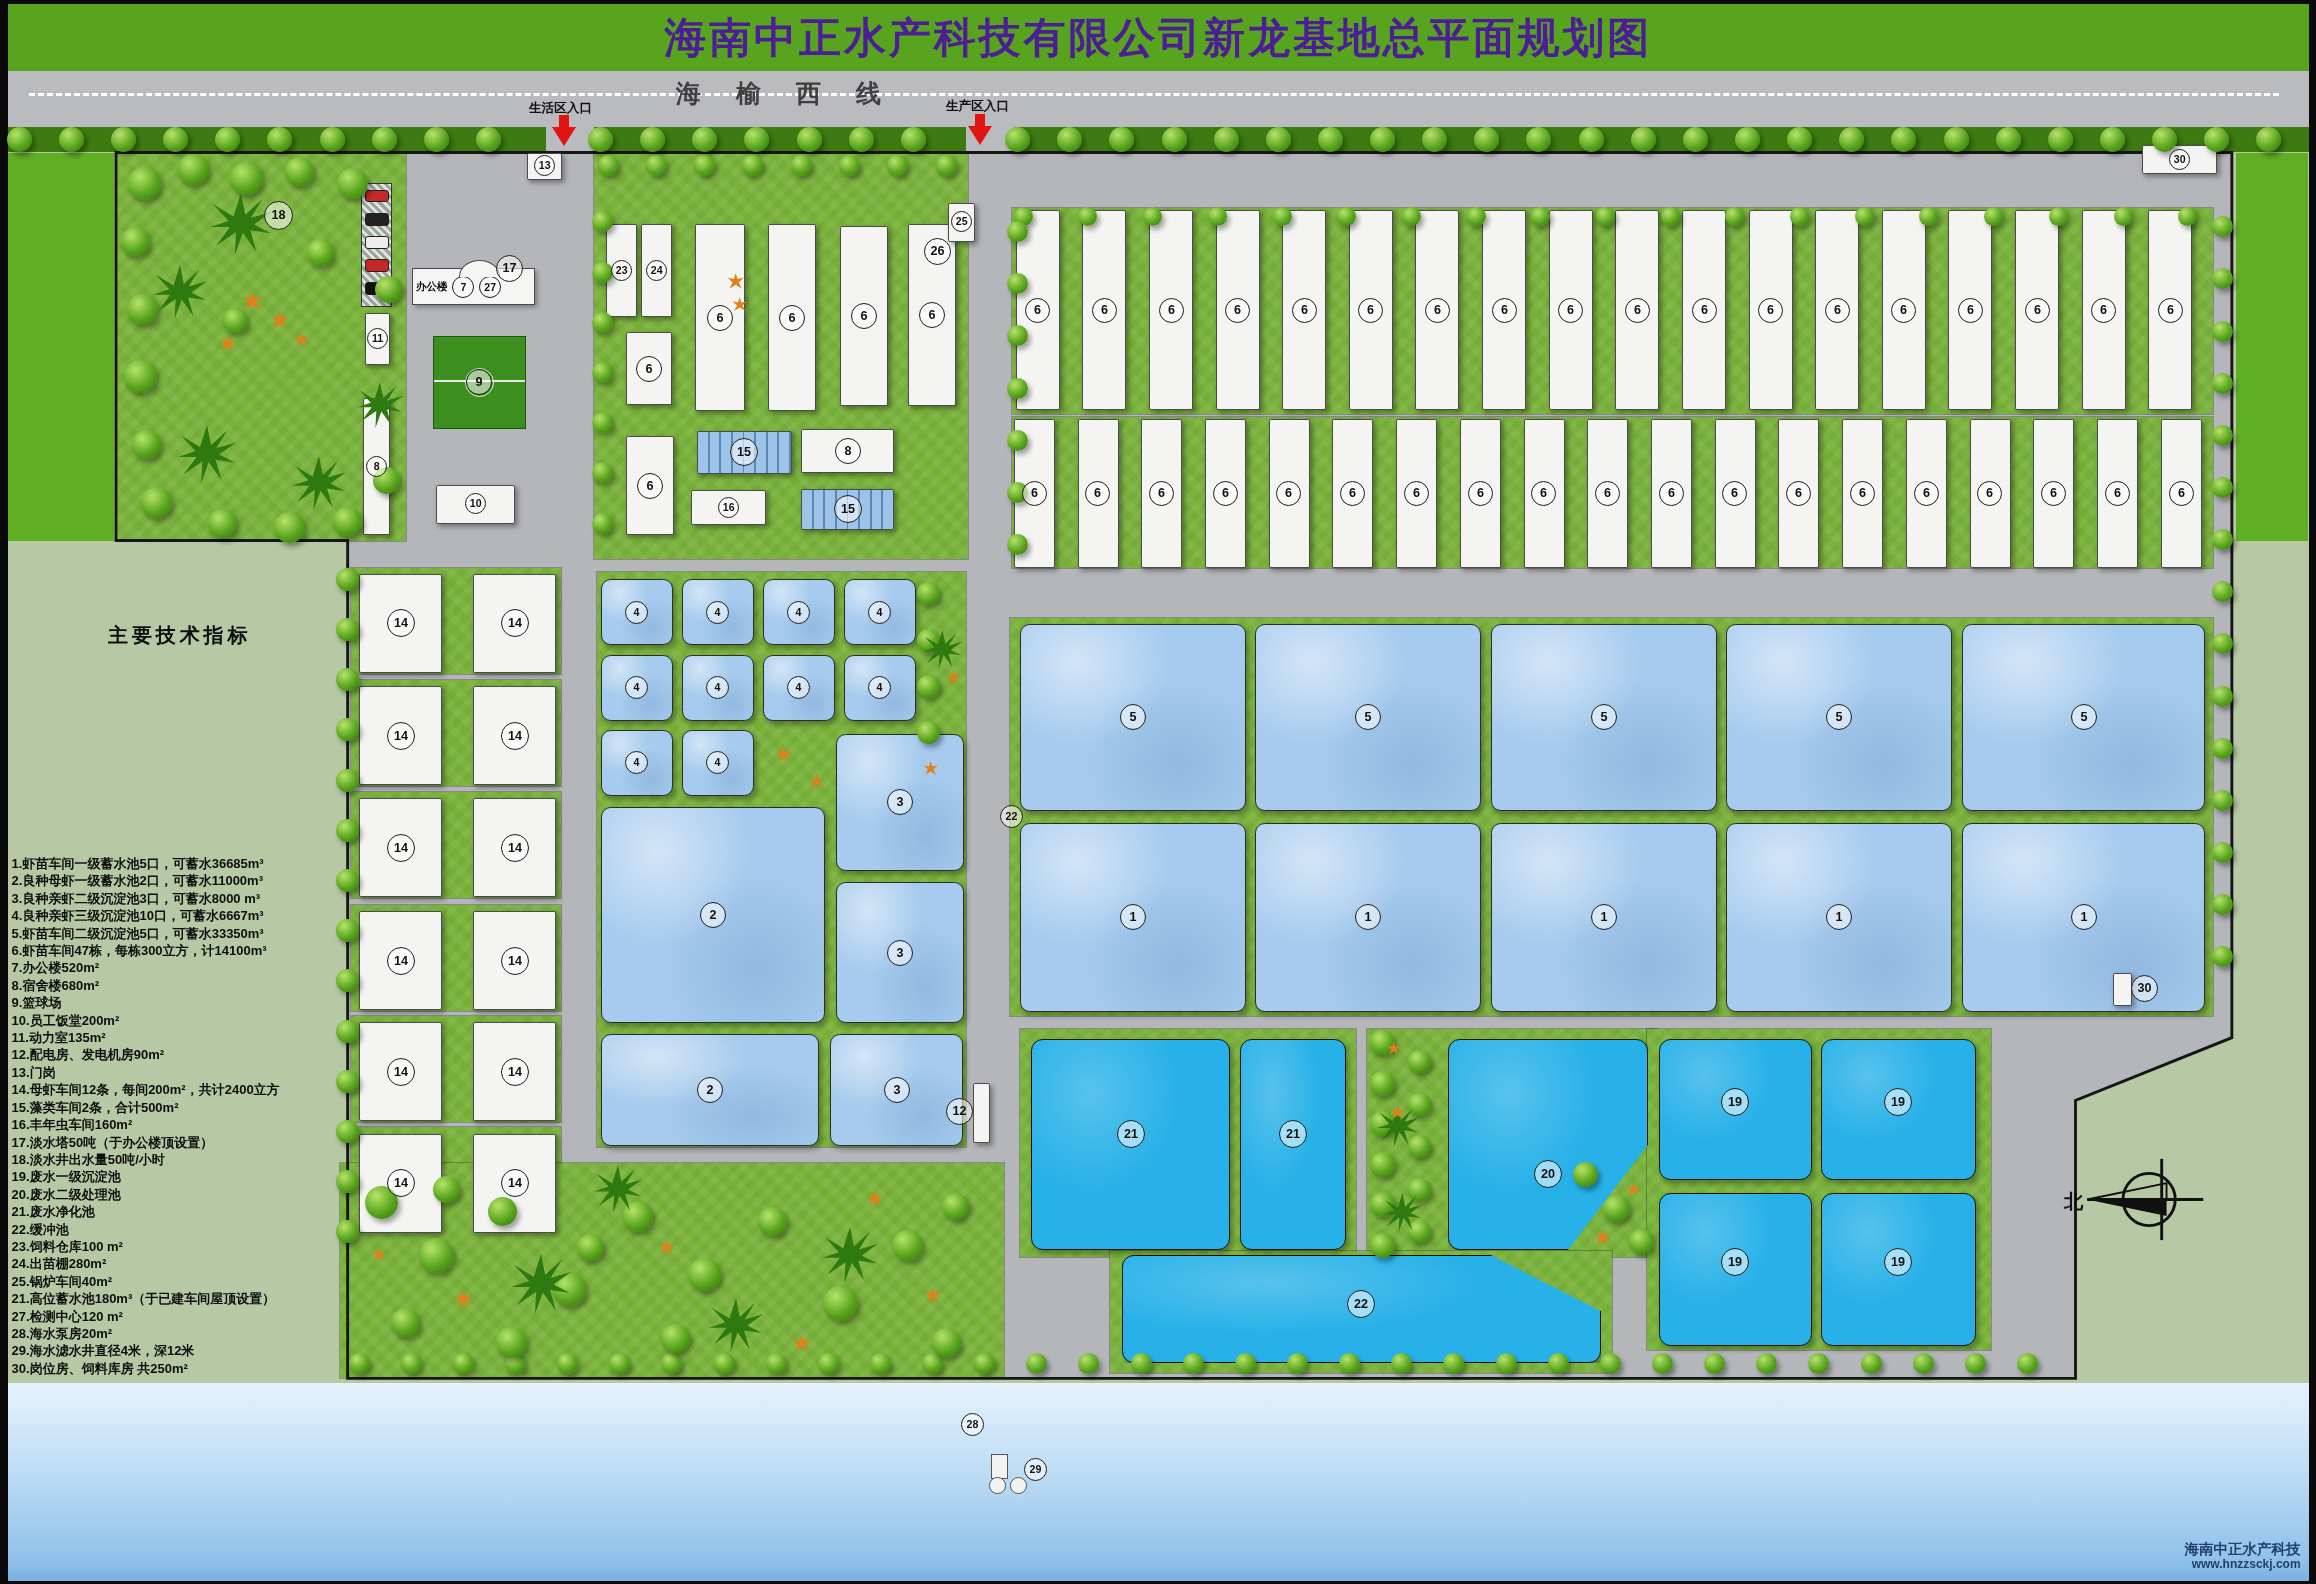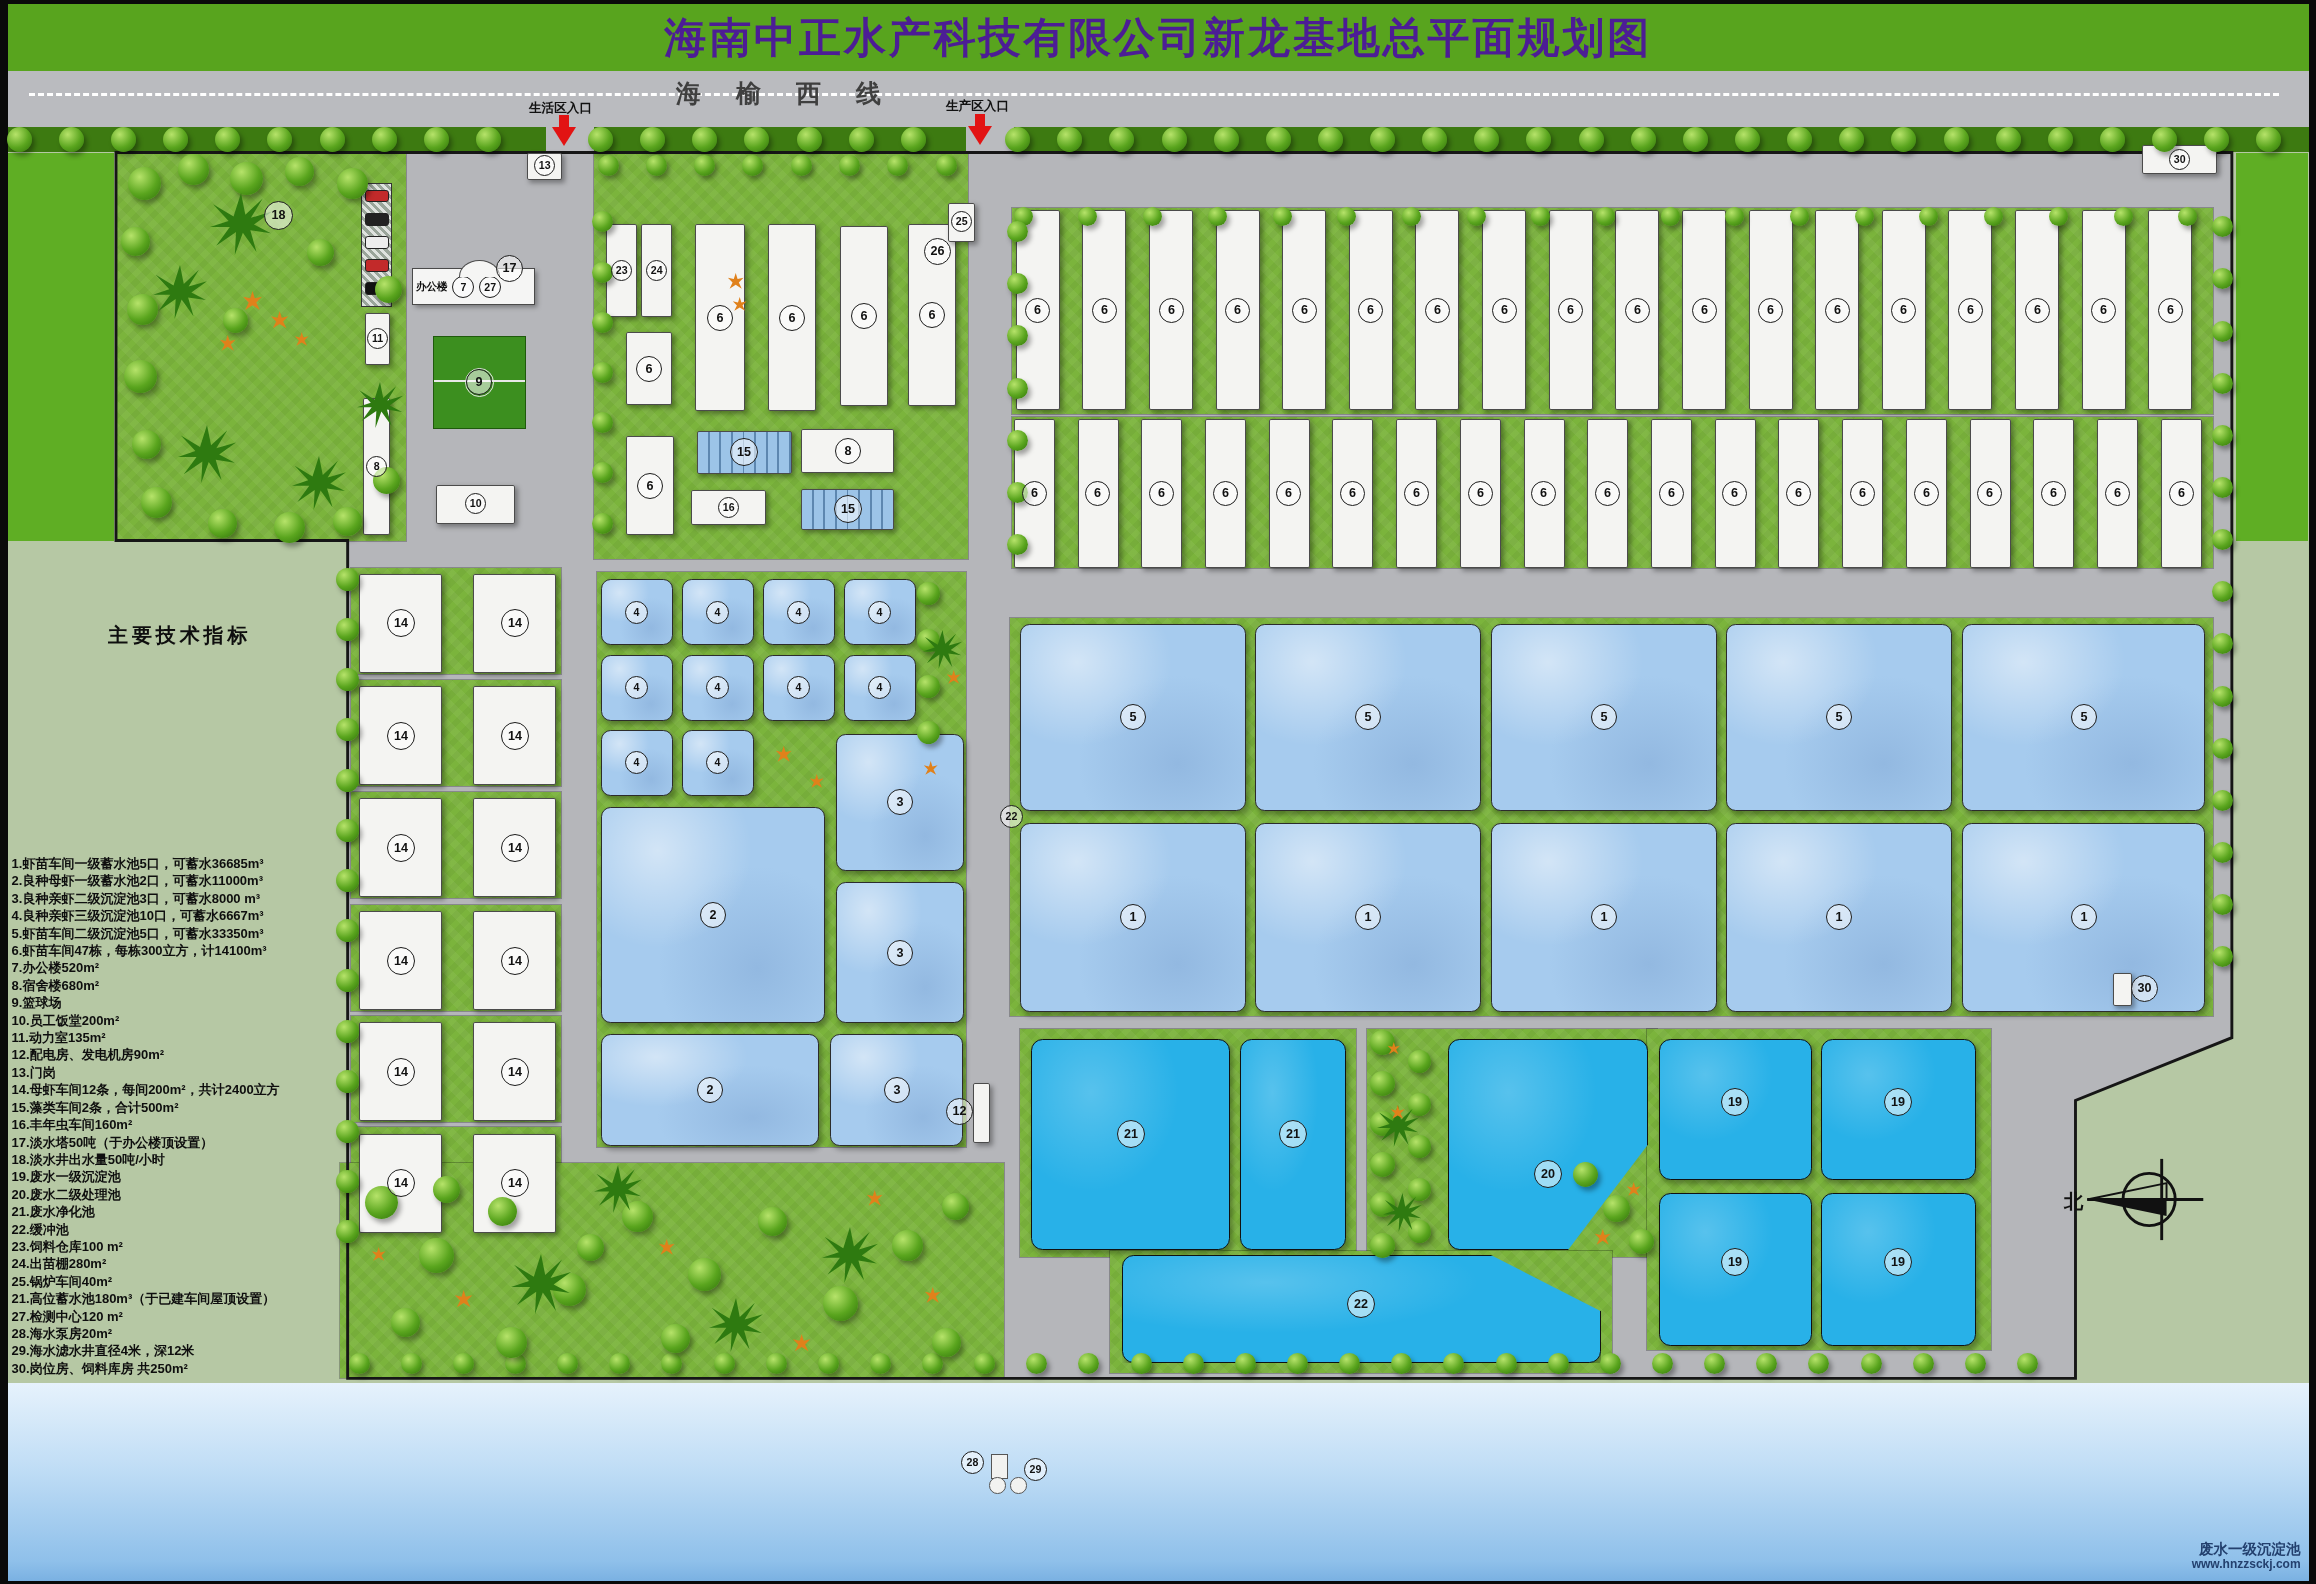--- a/index.html
+++ b/index.html
@@ -535,21 +535,21 @@
       <div class="abs tree o" style="left: 923px; top: 761px; width: 15.4px; height: 15.4px;"></div>
       <div class="abs tree p" style="left: 923px; top: 630px; width: 39px; height: 39px;"></div>
       <div class="abs tree o" style="left: 727px; top: 273px; width: 17.4px; height: 17.4px;"></div>
       <div class="abs tree o" style="left: 732px; top: 297px; width: 15.4px; height: 15.4px;"></div>
       <div class="abs badge" style="left: 264px; top: 201px; width: 27px; height: 27px; font-size: 12.6px;">18</div>
       <div class="abs badge" style="left: 496px; top: 255px; width: 25px; height: 25px; font-size: 12.6px;">17</div>
       <div class="abs badge" style="left: 946px; top: 1098px; width: 25px; height: 25px; font-size: 12.6px;">12</div>
       <div class="abs badge" style="left: 1000px; top: 805px; width: 21px; height: 21px; font-size: 10.6px;">22</div>
       <div class="abs badge" style="left: 2131px; top: 975px; width: 25px; height: 25px; font-size: 12.6px;">30</div>
       <div class="abs badge" style="left: 924px; top: 238px; width: 25px; height: 25px; font-size: 12.6px;">26</div>
-      <div class="abs badge" style="left: 961px; top: 1451px; width: 21px; height: 21px; font-size: 10.6px;">28</div>
+      <div class="abs badge" style="left: 961px; top: 1413px; width: 21px; height: 21px; font-size: 10.6px;">28</div>
       <div class="abs badge" style="left: 1024px; top: 1458px; width: 21px; height: 21px; font-size: 10.6px;">29</div>
       <div class="abs badge" style="left: 466px; top: 369px; width: 24px; height: 24px; font-size: 12.6px;">9</div>
     </div>
 
   <svg class="abs layer" id="bound" width="2316" height="1584" viewBox="0 0 2399 1641">
     <path d="M120,158 H2312 V1075 L2150,1140 V1428 H360 V560 H120 Z" fill="none" stroke="#161616" stroke-width="3"></path>
   </svg>
 
   <div class="abs" id="parking">
       <div class="car" style="top: 5.8px; background: rgb(194, 42, 42);"></div>
@@ -565,21 +565,21 @@
     <span class="mini-badge">7</span>
     <span class="mini-badge">27</span>
   </div>
 
   <div class="abs" id="sea"></div>
   <div class="abs sea-struct" style="left:991px;top:1454px;width:15.4px;height:23px;"></div>
   <div class="abs sea-struct" style="left:989px;top:1477px;width:14.5px;height:14.5px;border-radius:50%;"></div>
   <div class="abs sea-struct" style="left:1010px;top:1477px;width:14.5px;height:14.5px;border-radius:50%;"></div>
 
   <div class="abs" id="brand">
-    <div id="brand-name">废水一级沉淀池</div>
+    <div id="brand-name">海南中正水产科技</div>
     <div id="brand-url">www.hnzzsckj.com</div>
   </div>
 
   <svg class="abs" style="left:2066px;top:1151px;z-index:9" width="145" height="97" viewBox="0 0 150 100">
     <circle cx="86" cy="50" r="27" fill="none" stroke="#111" stroke-width="3"></circle>
     <line x1="99" y1="8" x2="99" y2="92" stroke="#111" stroke-width="3"></line>
     <line x1="22" y1="50" x2="142" y2="50" stroke="#111" stroke-width="3"></line>
     <polygon points="22,50 104,33 104,50" fill="none" stroke="#111" stroke-width="2"></polygon>
     <polygon points="22,50 104,50 104,67" fill="#111"></polygon>
   </svg>

